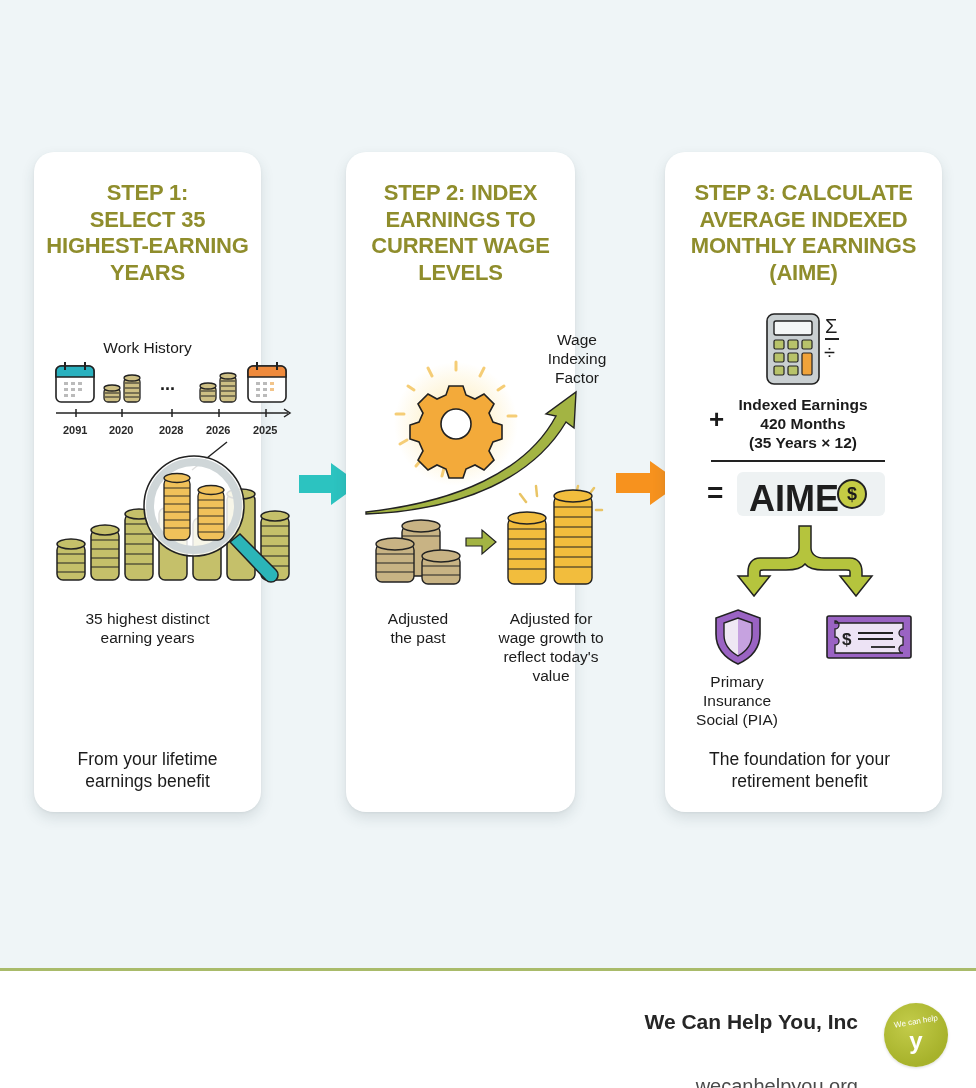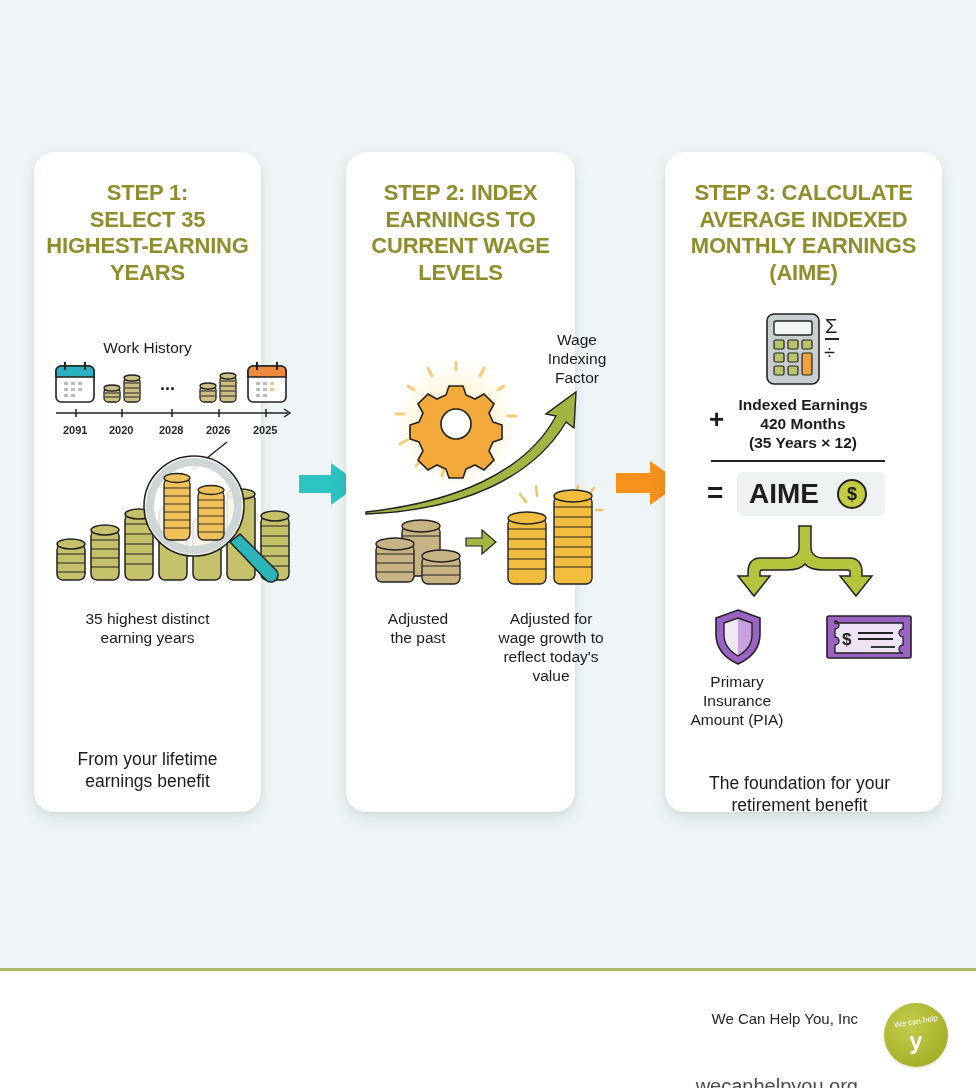--- a/index.html
+++ b/index.html
@@ -46,42 +46,42 @@
   .bottom-bar {
     position: absolute; left: 0; right: 0; top: 968px; height: 3px;
     background: #a9bb6a;
   }
   .footer {
     position: absolute; left: 0; right: 0; top: 971px; bottom: 0;
     background: #ffffff;
   }
   .brand-name {
     position: absolute; right: 118px; top: 1010px;
-    font-size: 15px; font-weight: normal; color: #262626; white-space: nowrap; text-align: center;
+    font-size: 21px; font-weight: bold; color: #262626; white-space: nowrap; text-align: center;
   }
   .brand-url {
     position: absolute; right: 118px; top: 1035px;
     font-size: 20px; color: #4a4a4a; white-space: nowrap; margin-top: 40px;
   }
   .brand-logo {
     position: absolute; left: 884px; top: 1003px; width: 64px; height: 64px;
     border-radius: 50%;
     background: radial-gradient(circle at 40% 35%, #c3cc4a, #a7b22b 70%);
     color: #fff; text-align: center;
     box-shadow: 0 1px 3px rgba(0,0,0,0.15);
   }
   .brand-logo .small { position: absolute; top: 14px; left: 0; right: 0; font-size: 8px; transform: rotate(-10deg); }
   .brand-logo .big { position: absolute; top: 24px; left: 0; right: 0; font-size: 24px; font-weight: bold; }
 
   .aime-box {
     position: absolute; left: 72px; top: 320px; width: 148px; height: 44px;
     background: #eef2f3; border-radius: 6px;
   }
   .aime-text {
-    position: absolute; left: 12px; top: 6px; font-size: 28px; font-weight: bold; color: #1e1e1e;
+    position: absolute; left: 12px; top: 6px; font-size: 36px; font-weight: bold; color: #1e1e1e;
   }
 </style>
 </head>
 <body>
 
 <div class="card" id="card1">
   <div class="title">
     <div>STEP 1:</div>
     <div>SELECT 35</div>
     <div>HIGHEST-EARNING</div>
@@ -411,23 +411,23 @@
     <g stroke="#222" stroke-width="1.8">
         <line x1="33" y1="19" x2="68" y2="19"></line>
         <line x1="33" y1="25" x2="68" y2="25"></line>
         <line x1="46" y1="33" x2="70" y2="33"></line>
       </g>
   </svg>
 
   <div class="abs lbl" style="left:8px;top:520px;width:128px;">
     <div>Primary</div>
     <div>Insurance</div>
-    <div>Amount (PIA)</div>
-  </div>
-  <div class="abs foot" style="left:0;right:8px;top:596px;margin-top:24px;">
+    <div>Social (PIA)</div>
+  </div>
+  <div class="abs foot" style="left:0;right:8px;top:596px;">
     <div>The foundation for your</div>
     <div>retirement benefit</div>
   </div>
 </div>
 
 <div class="bottom-bar"></div>
 <div class="footer"></div>
 <div class="brand-name">We Can Help You, Inc</div>
 <div class="brand-url">wecanhelpyou.org</div>
 <div class="brand-logo">

